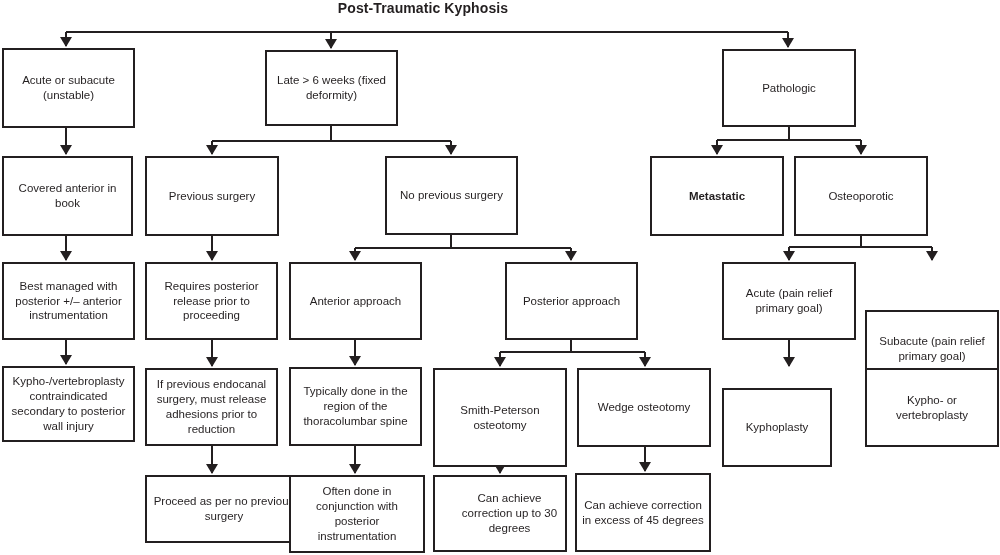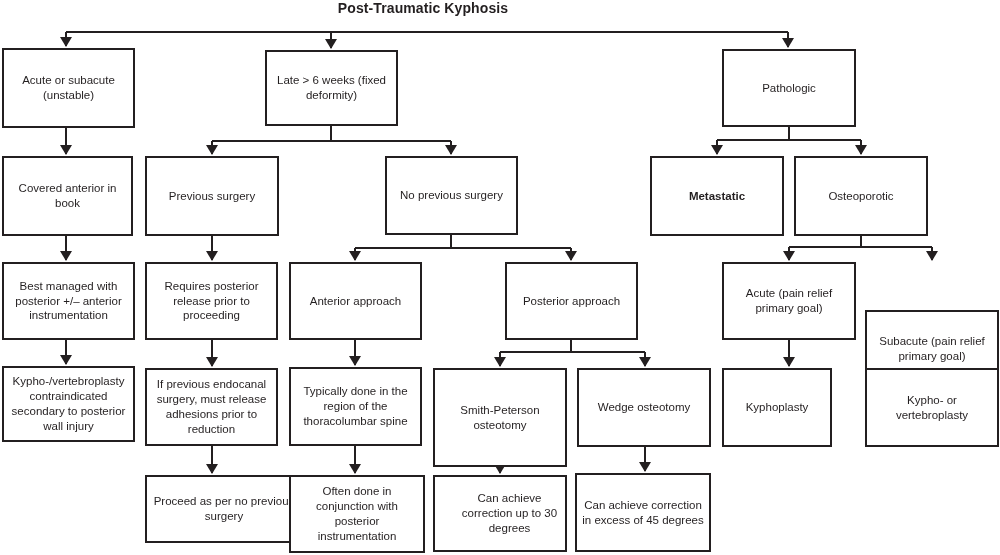--- a/index.html
+++ b/index.html
@@ -119,16 +119,16 @@
   <div class="box" style="left:433px; top:368px; width:134px; height:99px;">Smith-Peterson osteotomy</div>
   <div class="box" style="left:577px; top:368px; width:134px; height:79px;text-align:center;">Wedge osteotomy</div>
   <div class="box" style="left:433px; top:475px; width:134px; height:77px;padding-left:24px;">Can achieve correction up to 30 degrees</div>
   <div class="box" style="left:575px; top:473px; width:136px; height:79px;">Can achieve correction in excess of 45 degrees</div>
 
   <div class="box" style="left:722px; top:49px;  width:134px; height:78px;">Pathologic</div>
   <div class="box" style="left:650px; top:156px; width:134px; height:80px;font-weight:bold;">Metastatic</div>
   <div class="box" style="left:794px; top:156px; width:134px; height:80px;">Osteoporotic</div>
   <div class="box" style="left:722px; top:262px; width:134px; height:78px;">Acute (pain relief primary goal)</div>
   <div class="box" style="left:865px; top:262px; width:134px; height:78px;margin-top:48px;">Subacute (pain relief primary goal)</div>
-  <div class="box" style="left:722px; top:368px; width:110px; height:79px;">Kyphoplasty</div>
+  <div class="box" style="left:722px; top:388px; width:110px; height:79px;">Kyphoplasty</div>
   <div class="box" style="left:865px; top:368px; width:134px; height:79px;">Kypho- or vertebroplasty</div>
 
 </div>
 
 </body></html>

